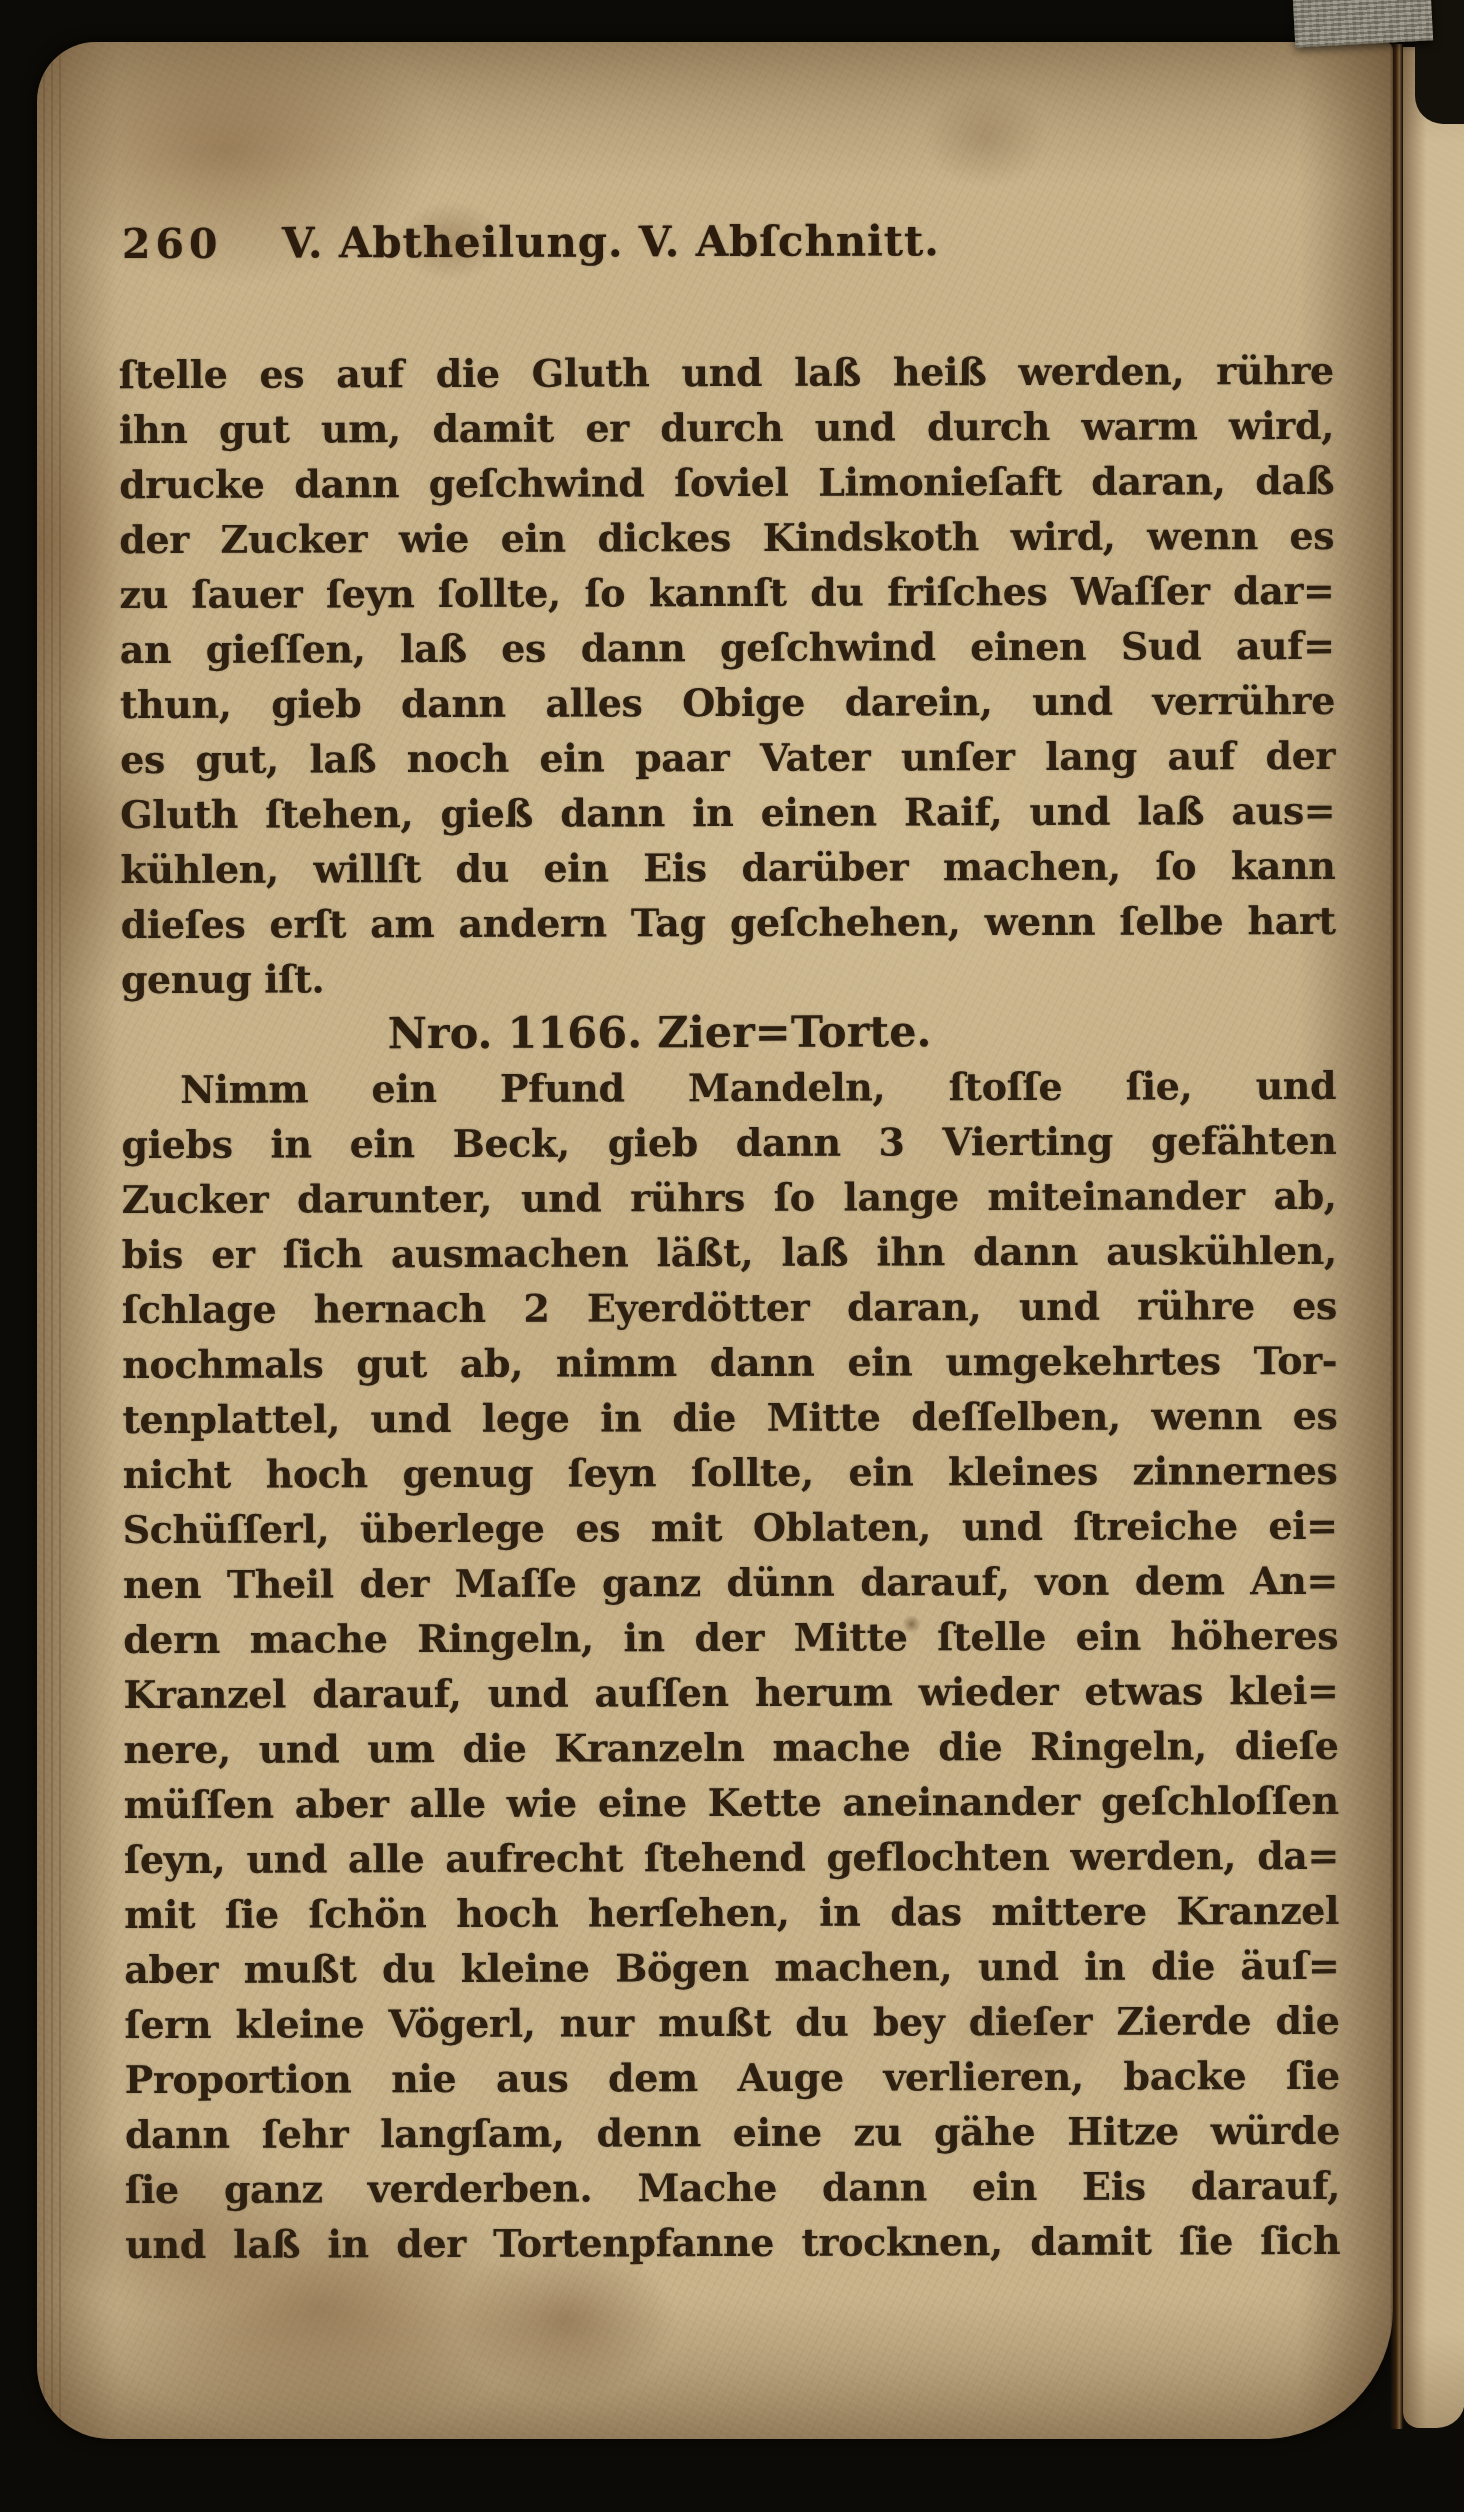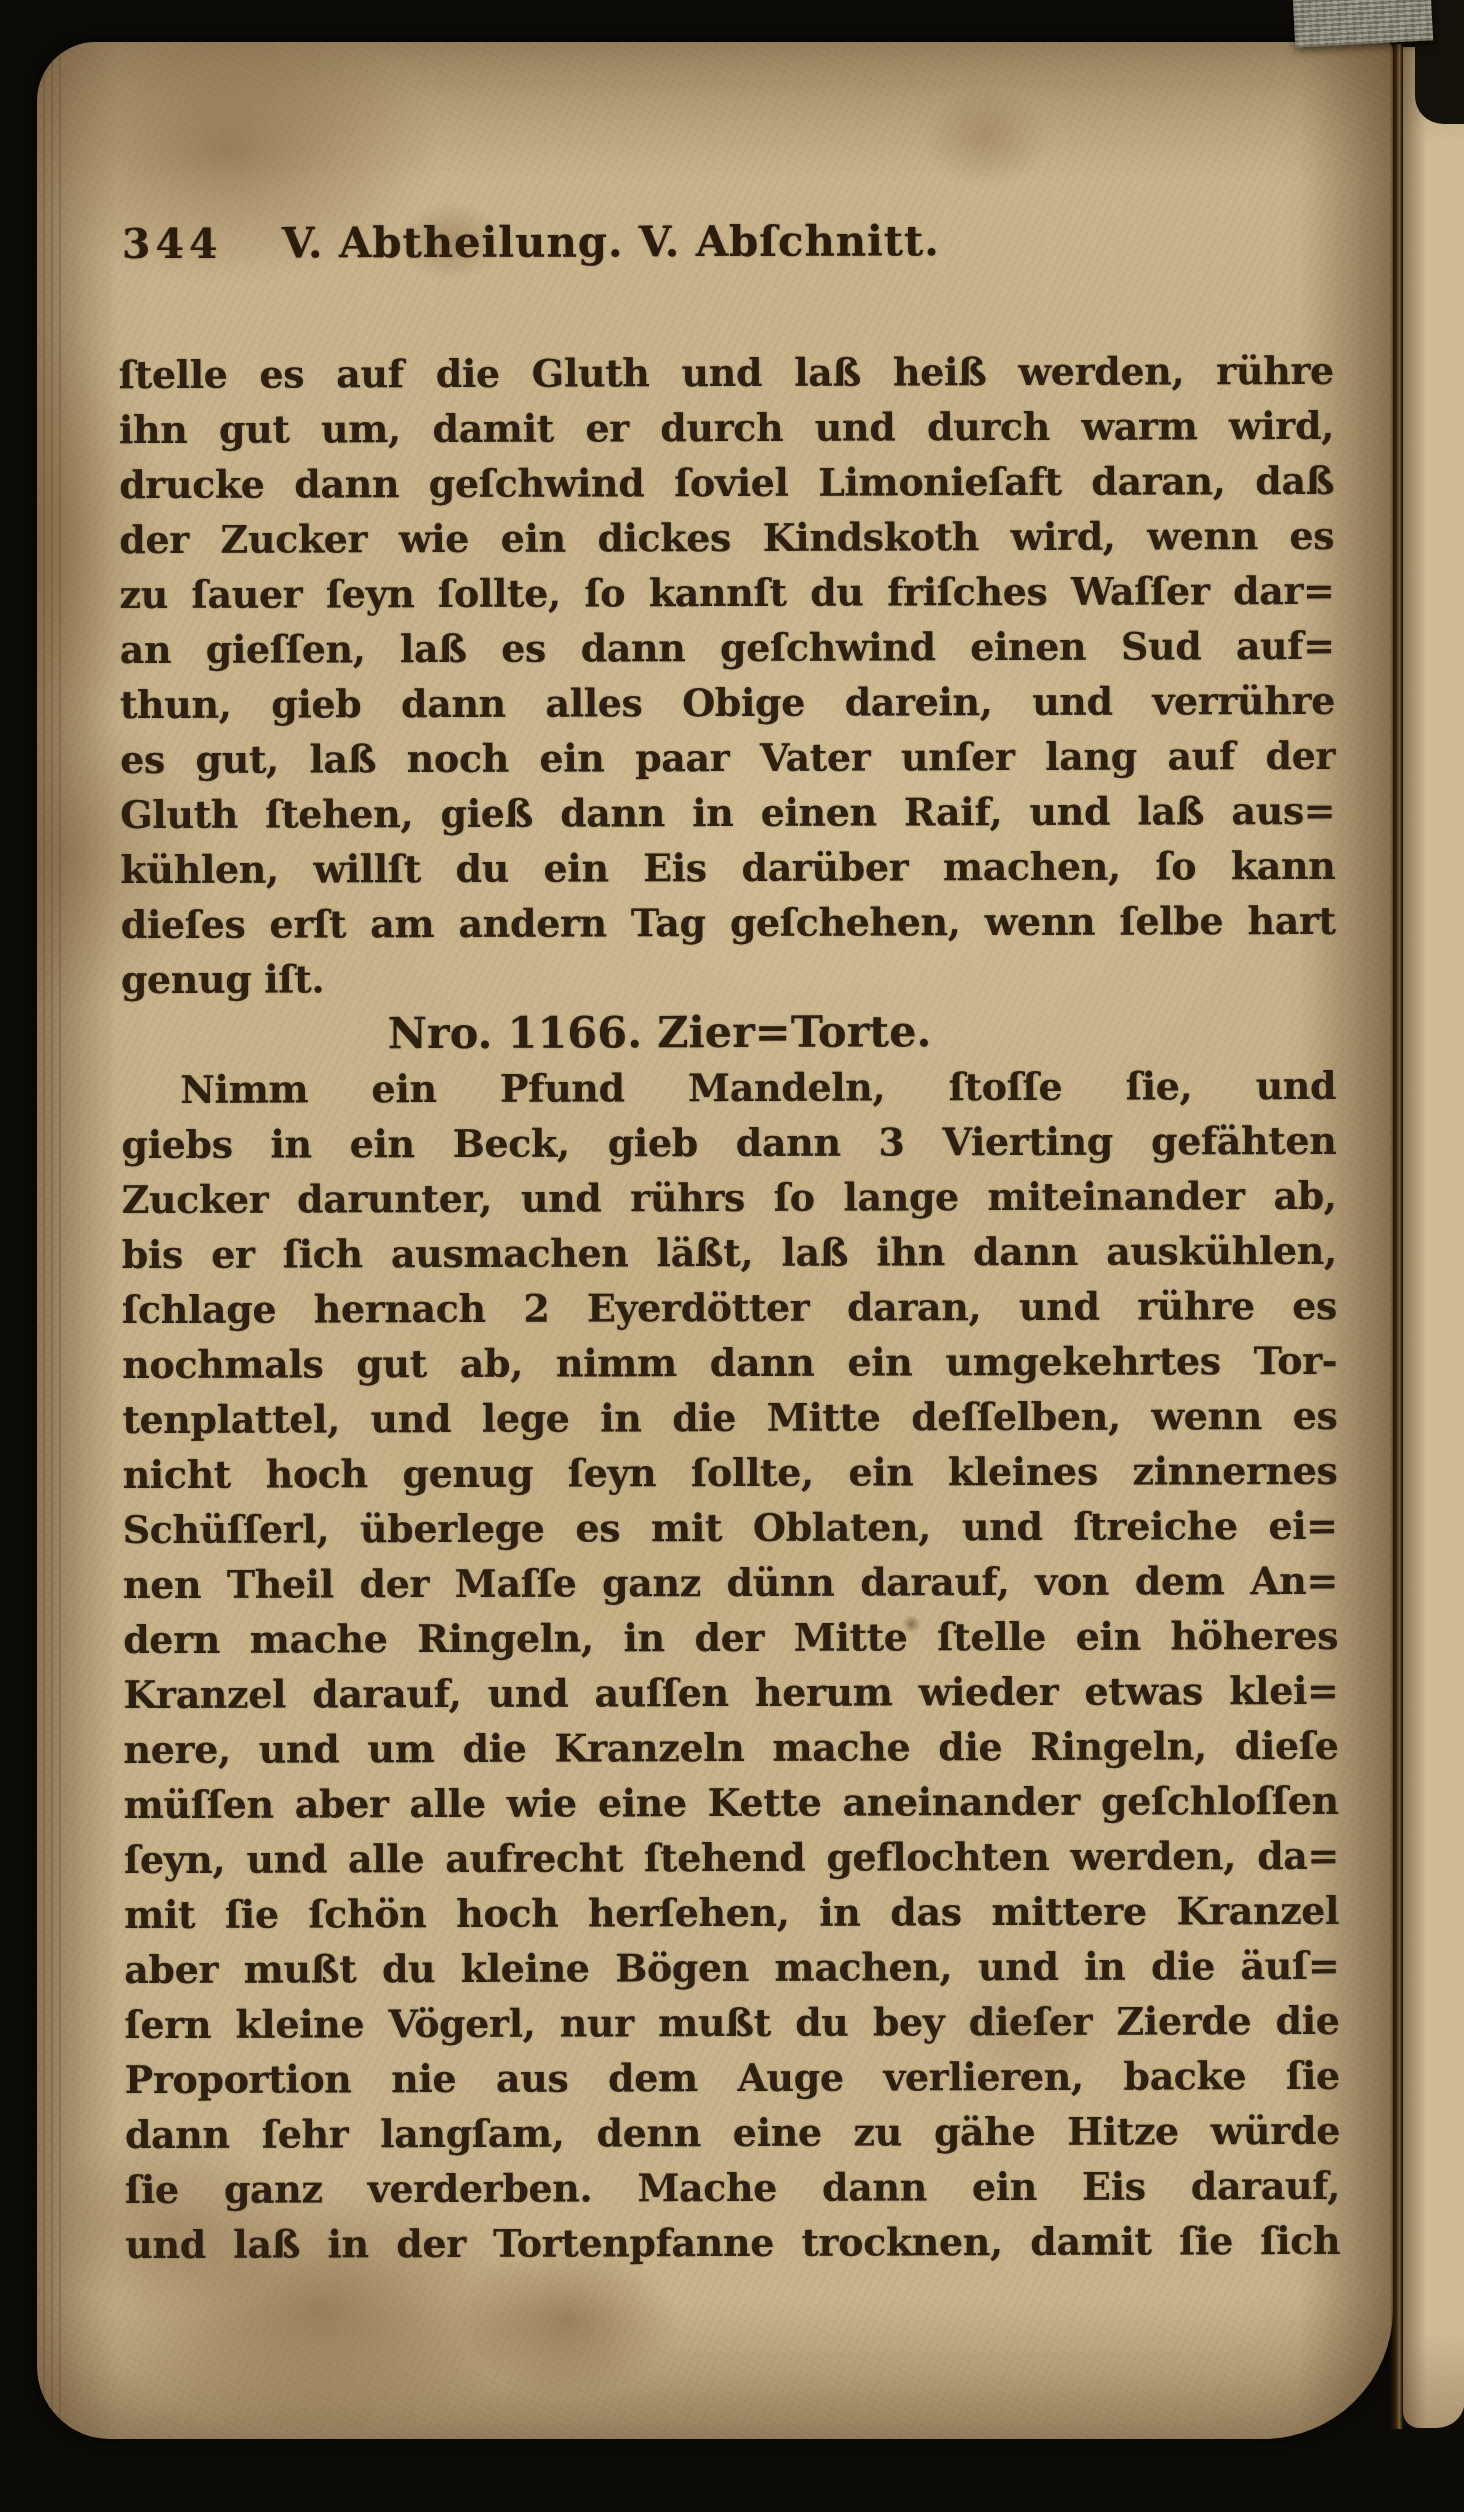--- a/index.html
+++ b/index.html
@@ -102,21 +102,21 @@
 <div class="page-main">
   <div class="edge-lines"></div>
 </div>
 
 <div class="adjacent-page"></div>
 <div class="page-fold"></div>
 <div class="cover-corner"></div>
 <div class="binding-tape"></div>
 
 <div class="header-row">
-  <div class="page-num">344</div>
+  <div class="page-num">260</div>
   <div class="running-header">V. Abtheilung. V. Abſchnitt.</div>
 </div>
 
 <div class="text-layer">
   <div class="line">ſtelle es auf die Gluth und laß heiß werden, rühre</div>
   <div class="line">ihn gut um, damit er durch und durch warm wird,</div>
   <div class="line">drucke dann geſchwind ſoviel Limonieſaft daran, daß</div>
   <div class="line">der Zucker wie ein dickes Kindskoth wird, wenn es</div>
   <div class="line">zu ſauer ſeyn ſollte, ſo kannſt du friſches Waſſer dar=</div>
   <div class="line">an gieſſen, laß es dann geſchwind einen Sud auf=</div>

